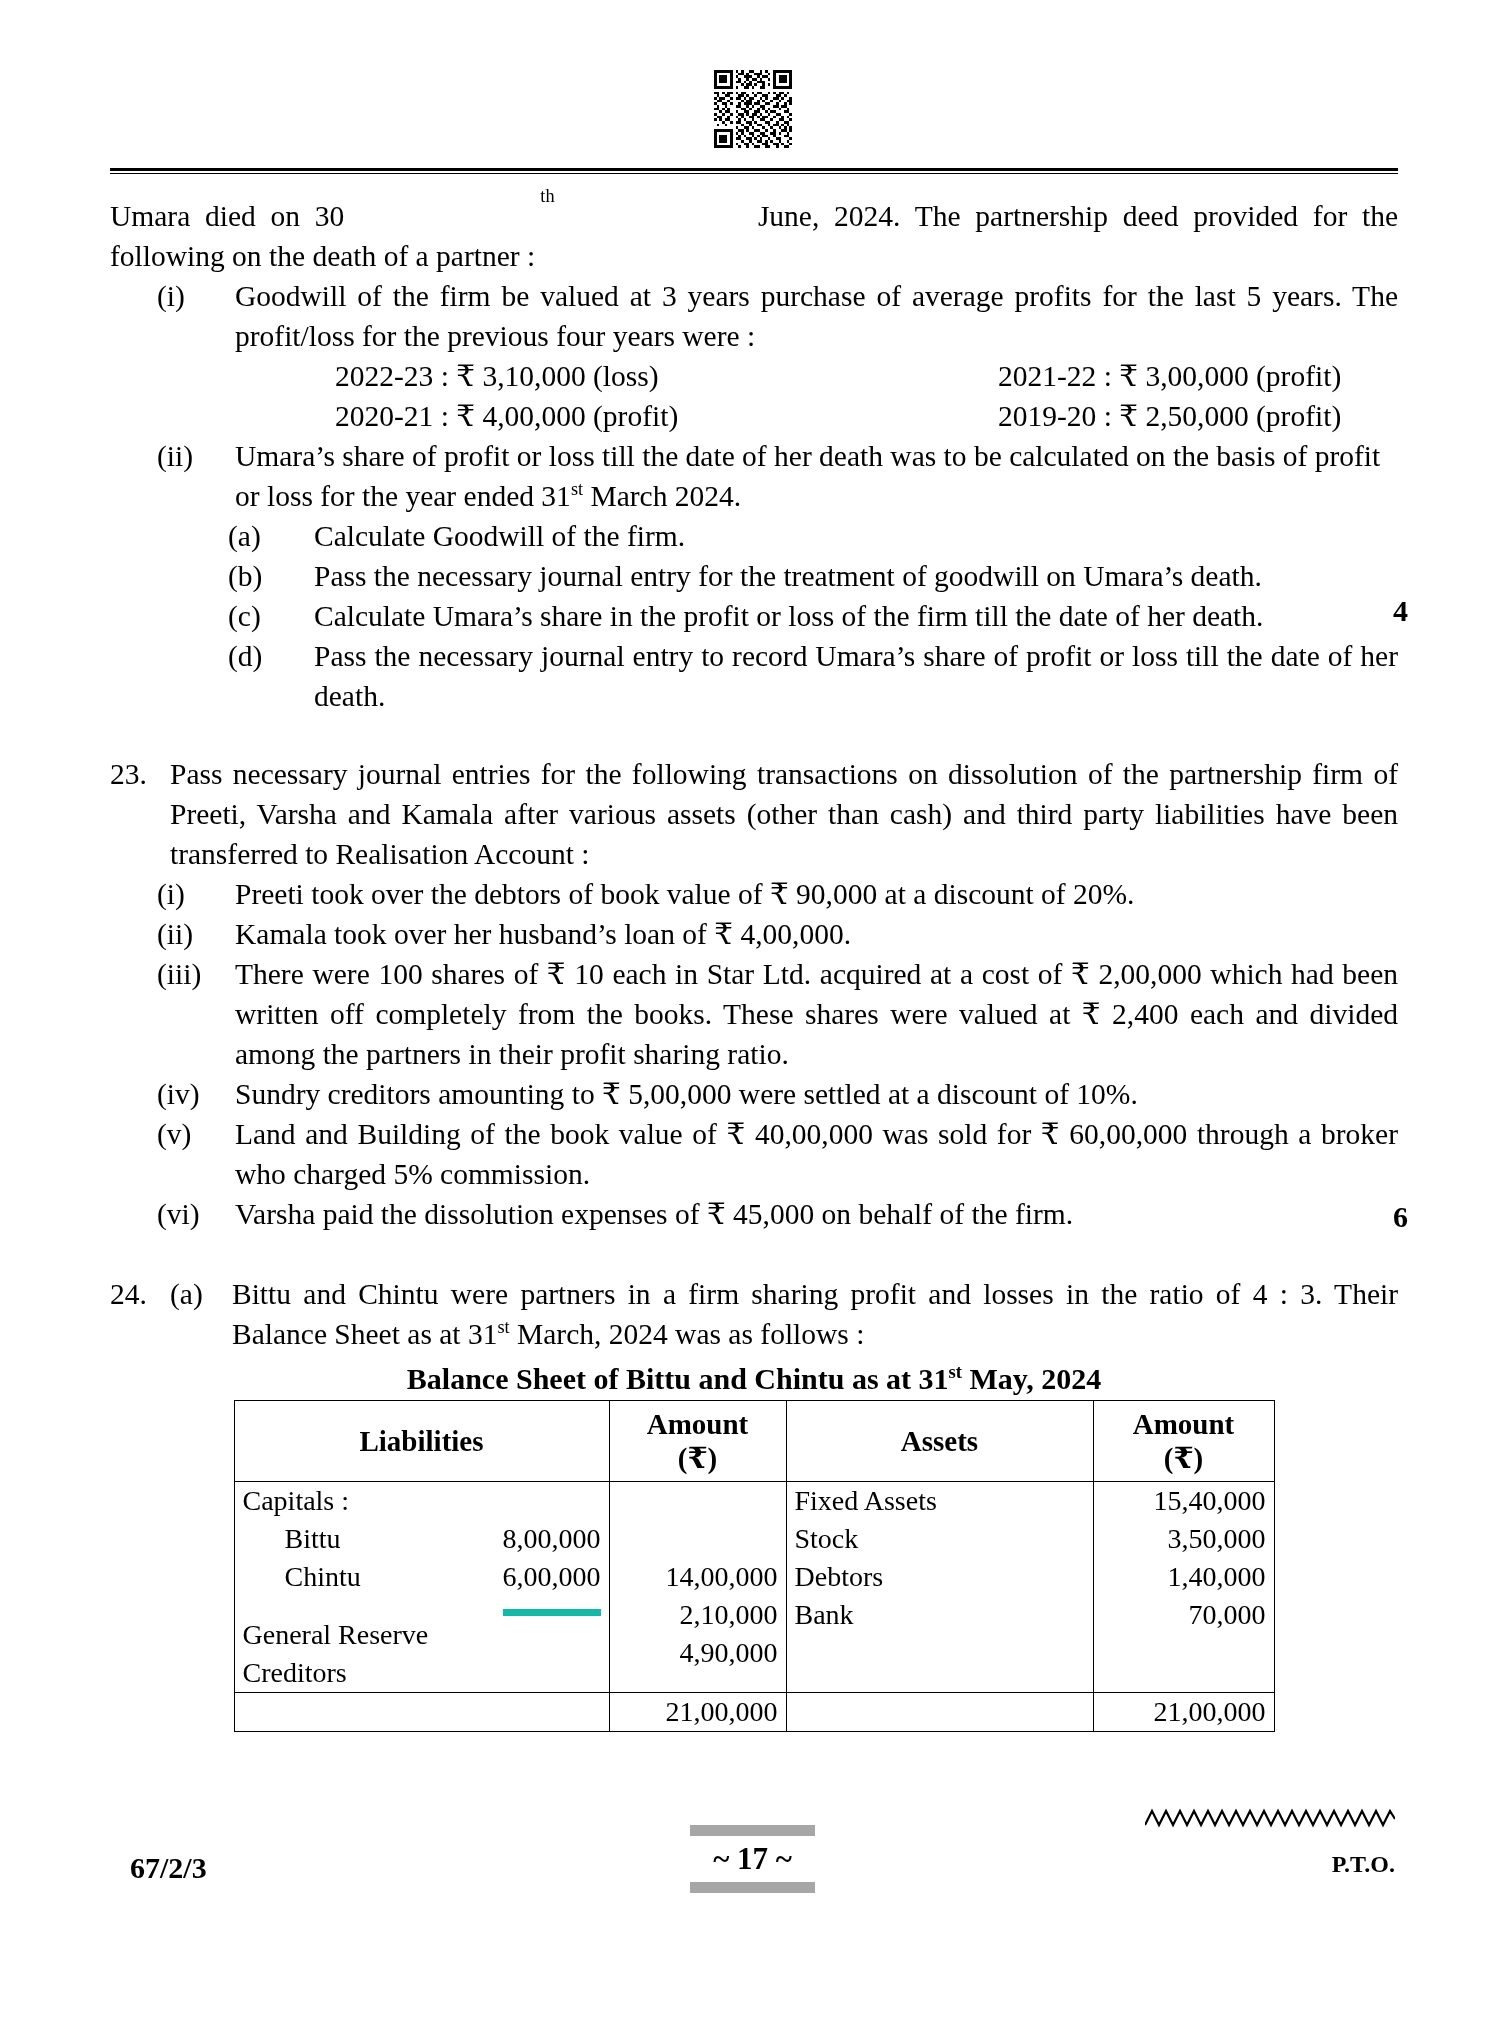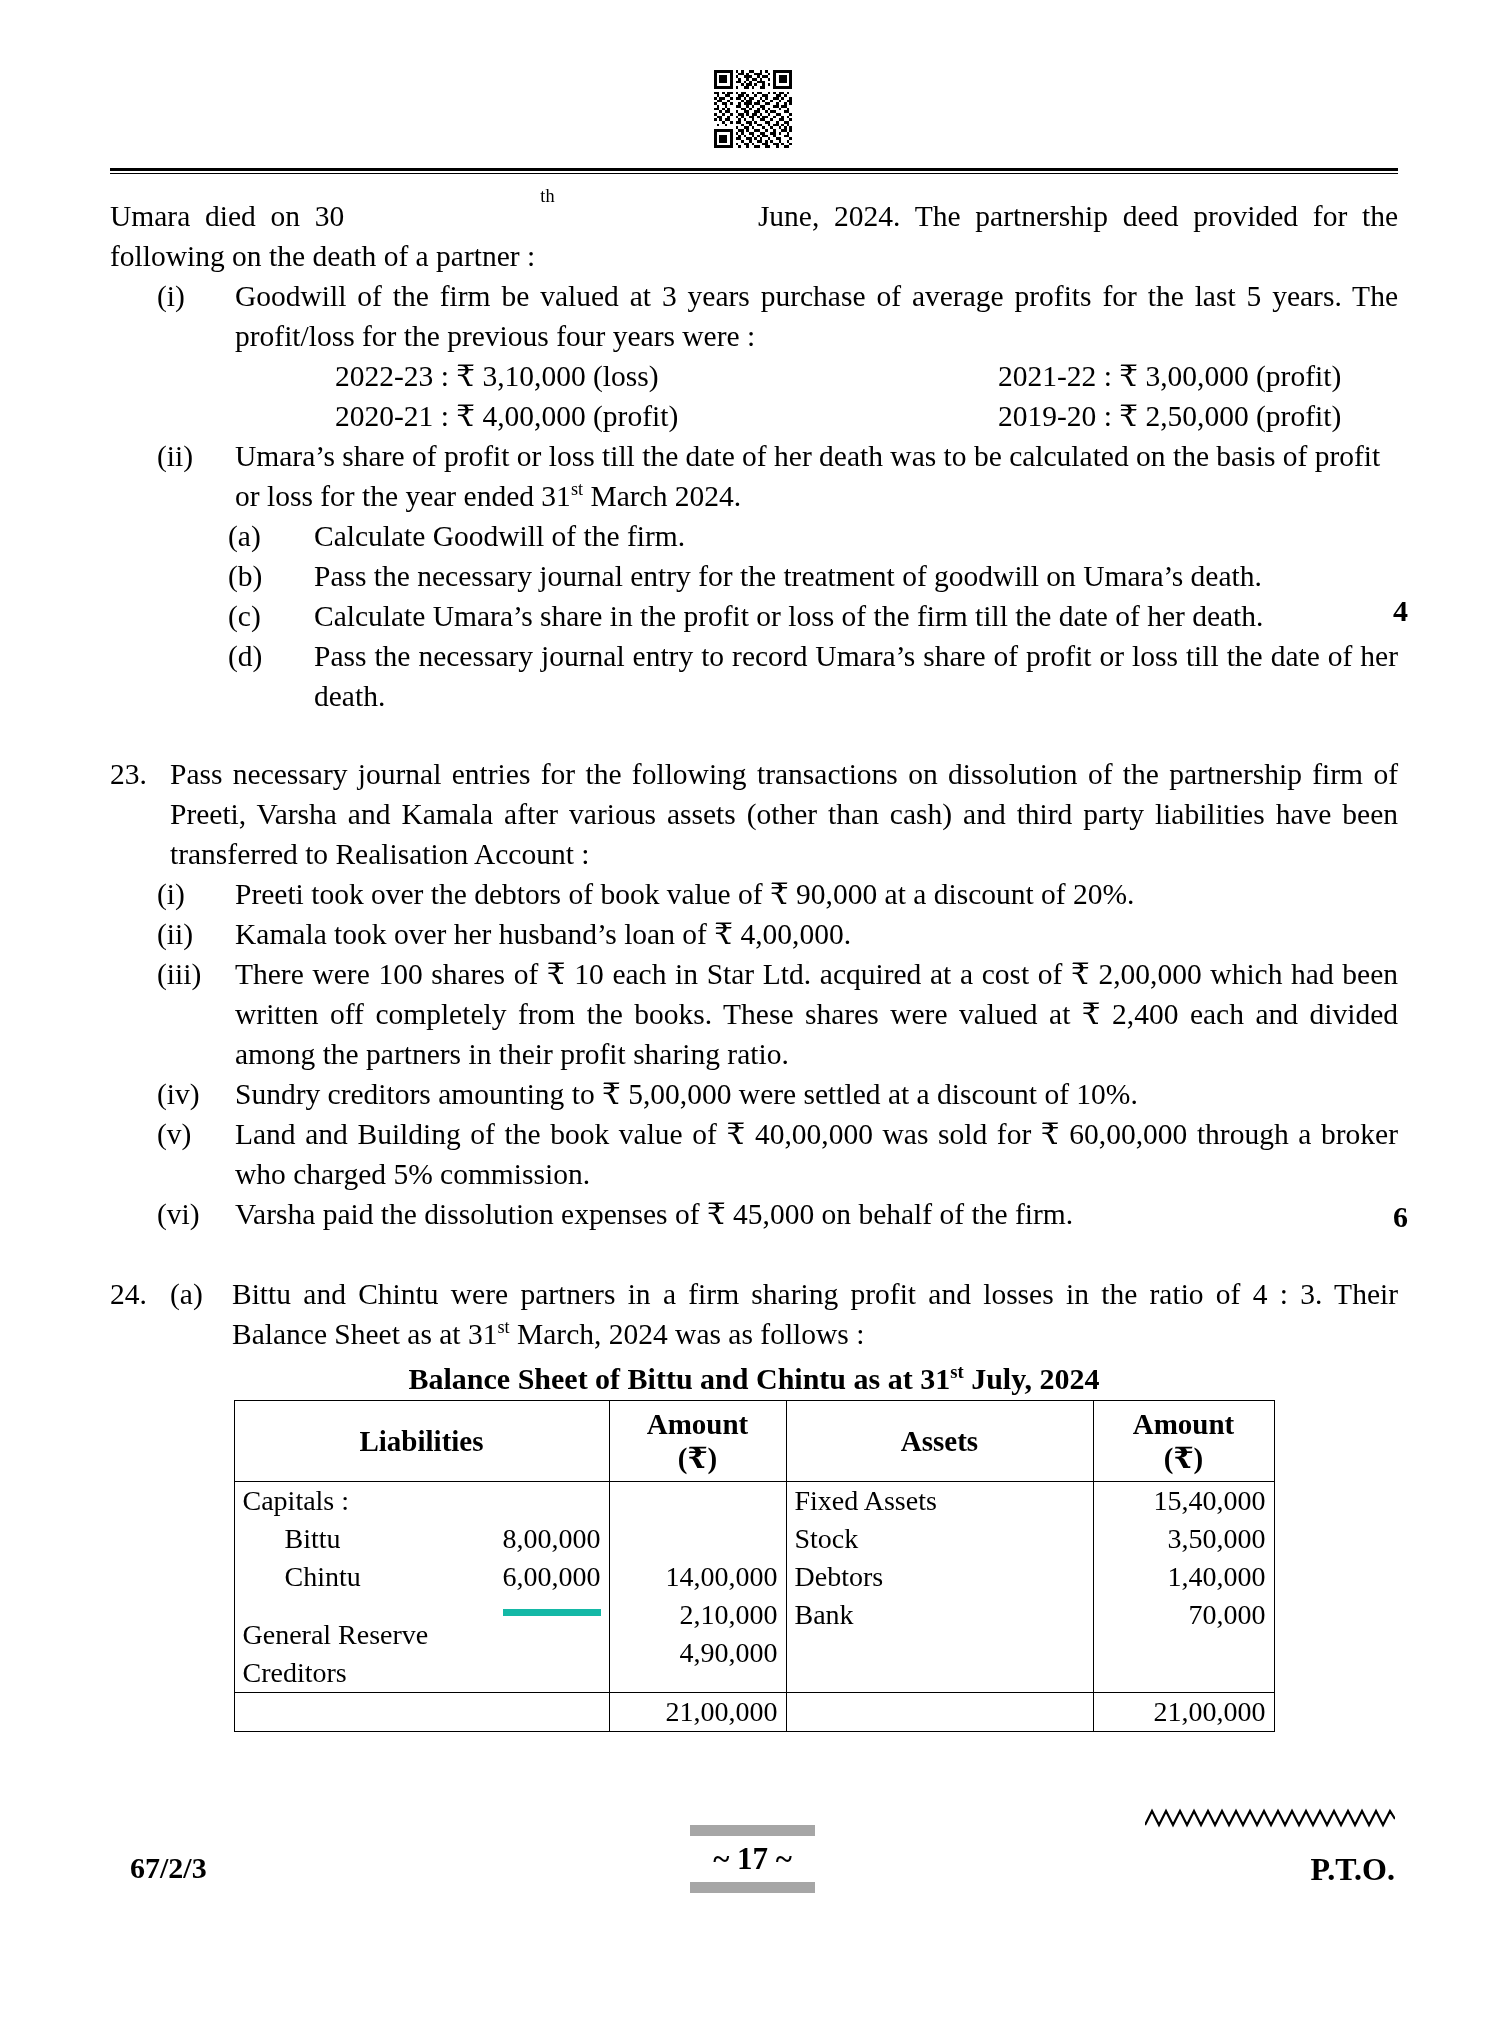--- a/index.html
+++ b/index.html
@@ -172,21 +172,21 @@
     top: 16px;
     font-weight: bold;
     font-size: 30px;
     margin-left: 20px;
   }
   .f-pto {
     position: absolute;
     right: 110px;
     top: 16px;
     font-weight: bold;
-    font-size: 32px;
+    font-size: 24px;
   }
   .f-page-wrap {
     position: absolute;
     left: 0;
     top: -10px;
     width: 1505px;
     display: flex;
     justify-content: center;
   }
   .f-page {
@@ -534,21 +534,21 @@
     <div class="marks" style="bottom:0px;">6</div>
   </div>
 
   <div class="qblock" style="margin-top:40px;">
     <div class="row qnum">
       <div class="marker">24.</div>
       <div class="marker qnum-sub" style="width:62px;">(a)</div>
       <div class="body justified"><span>Bittu and Chintu were partners in a firm sharing profit and losses in the ratio of 4 : 3. Their Balance Sheet as at 31</span><sup>st</sup><span> March, 2024 was as follows :</span></div>
     </div>
 
-    <div class="bs-title"><span>Balance Sheet of Bittu and Chintu as at 31</span><sup>st</sup><span> July, 2024</span></div>
+    <div class="bs-title"><span>Balance Sheet of Bittu and Chintu as at 31</span><sup>st</sup><span> May, 2024</span></div>
 
     <table class="bs">
       <colgroup>
         <col class="col-liab">
           <col class="col-amt1">
           <col class="col-asset">
           <col class="col-amt2">
       </colgroup>
       <thead>
         <tr>

